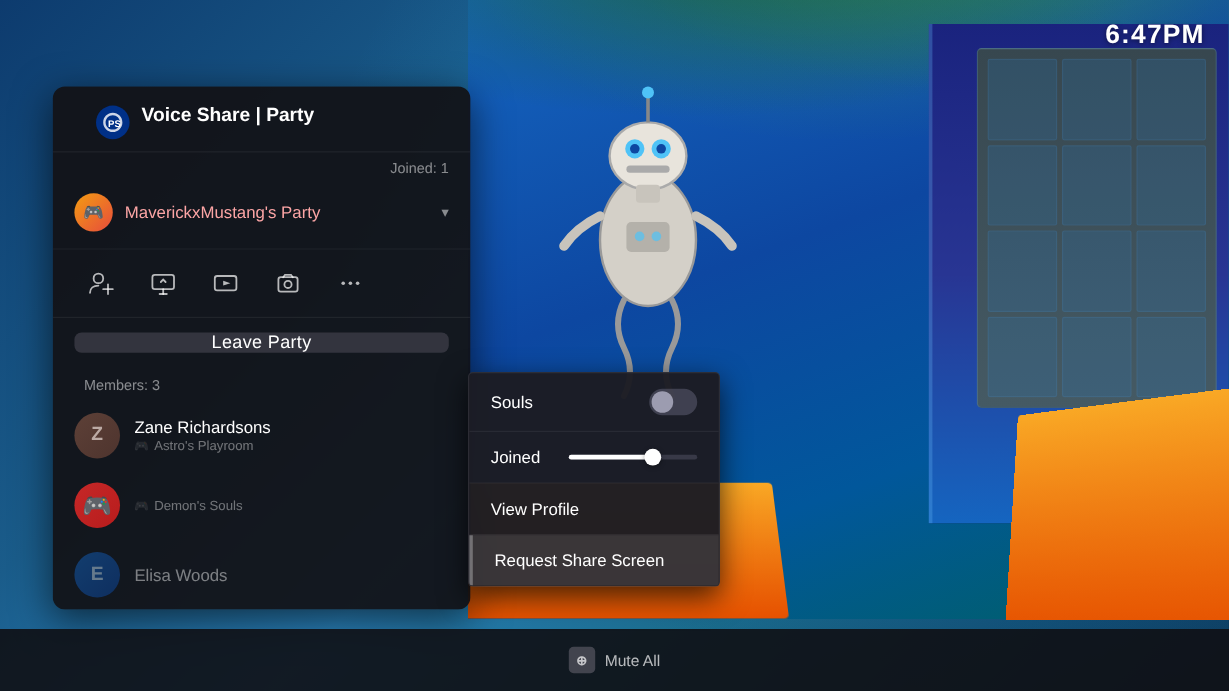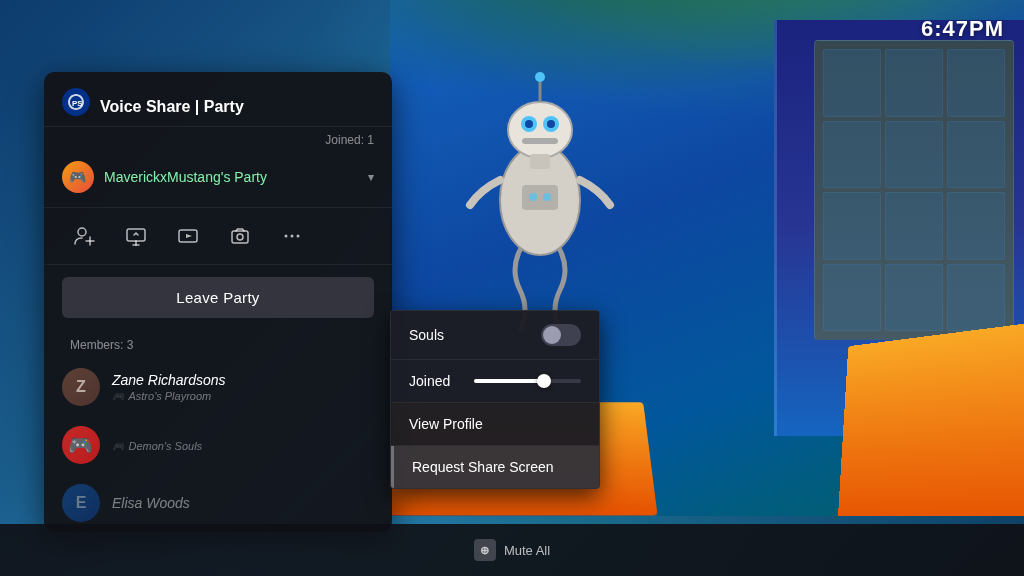--- a/index.html
+++ b/index.html
@@ -148,23 +148,23 @@
       border-radius: 10px;
       padding: 0;
       z-index: 50;
       box-shadow: 0 8px 32px rgba(0,0,0,0.6);
       color: white;
       overflow: hidden;
     }
 
     .panel-header {
       display: flex;
-      align-items: flex-end;
+      align-items: flex-start;
       gap: 10px;
-      padding: 16px 18px 10px;
+      padding: 16px 36px 10px;
       border-bottom: 1px solid rgba(255,255,255,0.06);
     }
 
     .ps-logo {
       width: 28px;
       height: 28px;
       background: #003087;
       border-radius: 50%;
       display: flex;
       align-items: center;
@@ -205,21 +205,21 @@
       flex-shrink: 0;
       overflow: hidden;
       display: flex;
       align-items: center;
       justify-content: center;
       font-size: 14px;
     }
 
     .party-name {
       font-size: 14px;
-      color: #86efac;
+      color: #fca5a5;
       flex: 1;
     }
 
     .chevron-down {
       color: rgba(255,255,255,0.5);
       font-size: 12px;
     }
 
     
     .toolbar {
@@ -241,21 +241,20 @@
       border-radius: 6px;
       cursor: pointer;
       color: rgba(255,255,255,0.7);
       font-size: 18px;
       transition: background 0.15s;
     }
 
     
     .leave-party-btn {
       margin: 12px 18px;
-      padding: 12px;
       background: rgba(60,60,70,0.8);
       border: none;
       border-radius: 6px;
       color: white;
       font-size: 15px;
       font-weight: 500;
       cursor: pointer;
       text-align: center;
       width: calc(100% - 36px);
       letter-spacing: 0.3px;
@@ -301,21 +300,20 @@
     }
 
     .member-avatar.elisa {
       background: linear-gradient(135deg, #1565c0, #0d47a1);
       color: #bbdefb;
       opacity: 0.5;
     }
 
     .member-info {
       flex: 1;
-      font-style: italic;
     }
 
     .member-name {
       font-size: 14px;
       color: #ffffff;
       font-weight: 500;
     }
 
     .member-name.dimmed {
       color: rgba(255,255,255,0.45);

